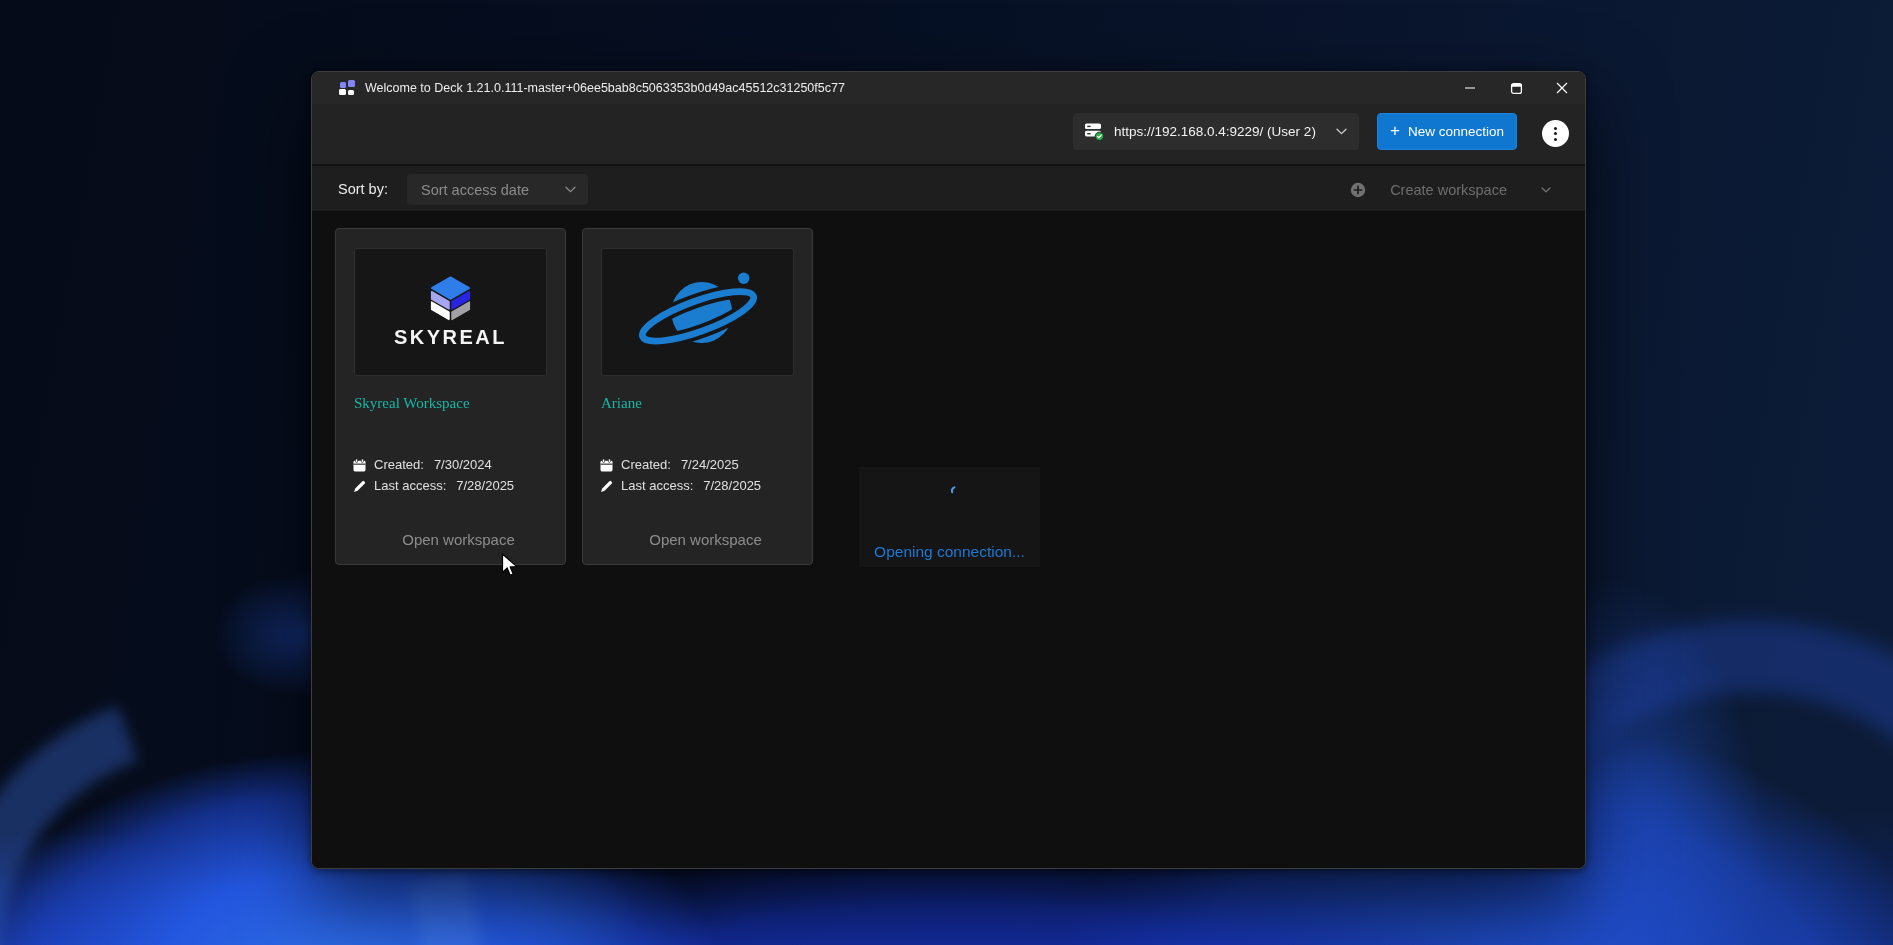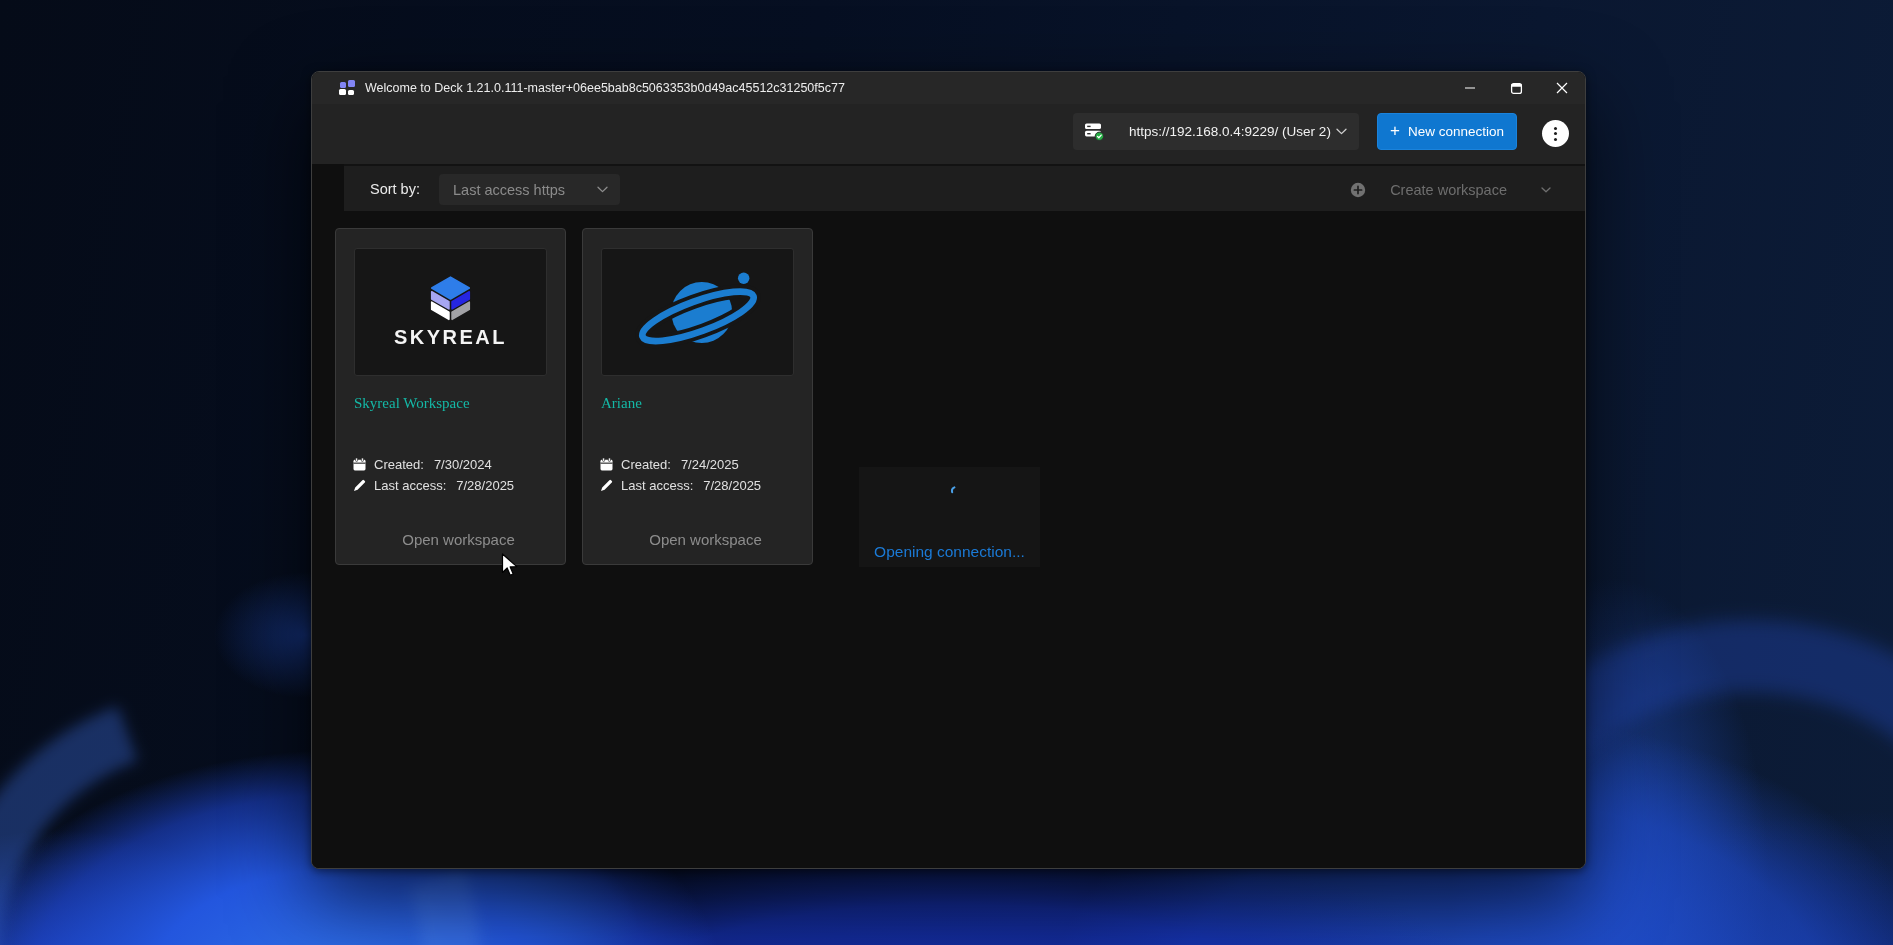--- a/index.html
+++ b/index.html
@@ -56,54 +56,54 @@
     background:#1b1b1b; border:1px solid #383838; border-bottom-color:#7a7a7a; border-radius:4px;
     display:flex; align-items:center; }
   .searchwrap input { flex:1; background:transparent; border:0; outline:none; color:#e6e6e6;
     font-size:15px; padding:0 10px 0 14px; font-family:inherit; }
   .searchwrap input::placeholder { color:#c9c9c9; font-style:italic; }
   .searchicon { margin-right:12px; display:flex; }
 
   .connselect { position:absolute; left:761px; top:9px; width:286px; height:37px;
     background:#2d2d2d; border-radius:4px; display:flex; align-items:center; cursor:default; }
   .servericon { margin:0 9px 0 11px; position:relative; display:flex; }
-  .connval { color:#f2f2f2; font-size:13.5px; white-space:nowrap;margin-left:15px; }
+  .connval { color:#f2f2f2; font-size:13.5px; white-space:nowrap; }
   .connchev { margin-left:auto; margin-right:12px; display:flex; }
 
   .newconn { position:absolute; left:1065px; top:9px; width:140px; height:37px;
     background:#0f77d0; border:1px solid #1a83dc; border-radius:4px; color:#fff;
     display:flex; align-items:center; justify-content:center; gap:8px; font-size:13.5px; font-family:inherit; cursor:default; }
   .newconn .plus { font-size:17px; font-weight:400; line-height:1; margin-top:-2px; }
 
   .kebab { position:absolute; left:1230px; top:16px; width:27px; height:27px; border-radius:50%;
     background:#ffffff; border:0; display:flex; flex-direction:column; align-items:center; justify-content:center; gap:2.5px; cursor:default; }
   .kebab i { width:3px; height:3px; border-radius:50%; background:#1c1c1c; }
 
   
   .sortbar { height:47px; flex:0 0 47px; background:#1e1e1e; border-top:2px solid #121212;
-    display:flex; align-items:center; position:relative;margin-left:32px; }
+    display:flex; align-items:center; position:relative; }
   .sortlabel { color:#ececec; font-size:14.5px; margin-left:26px; }
   .sortselect { position:absolute; left:95px; top:8px; width:181px; height:31px; background:#282828;
     border-radius:4px; display:flex; align-items:center; cursor:default; }
   .sortselect span { color:#8b8b8b; font-size:14.5px; margin-left:14px; }
   .sortselect svg { margin-left:auto; margin-right:12px; }
   .createws { position:absolute; right:34px; top:0; height:47px; display:flex; align-items:center; gap:24px; cursor:default; }
   .createws span { color:#6e6e6e; font-size:14.5px; }
   .createws .chev { margin-left:10px; display:flex; }
 
   
   .content { flex:1; background:#0f0f0f; position:relative; }
   .card { position:absolute; top:17px; width:231px; height:337px; background:#242424;
     border:1px solid #3a3a3a; border-radius:4px; }
   .card.c1 { left:23px; } .card.c2 { left:270px; }
   .tile { position:absolute; left:18px; top:19px; width:193px; height:128px; background:#161616;
     border:1px solid #2e2e2e; border-radius:3px; display:flex; flex-direction:column; align-items:center; justify-content:center; }
   .skyreal-text { color:#f4f4f4; font-size:20px; font-weight:bold; letter-spacing:2.5px; margin-top:4px; }
   .cardname { position:absolute; left:18px; top:166px; color:#14b8a6; font-size:15px;font-family:Liberation Serif, serif; }
-  .meta { position:absolute; left:17px; display:flex; align-items:center; gap:8px; color:#e0e0e0; font-size:13px; }
+  .meta { position:absolute; left:17px; display:flex; align-items:flex-end; gap:8px; color:#e0e0e0; font-size:13px; }
   .meta.m1 { top:228px; } .meta.m2 { top:249px; }
   .meta .val { margin-left:2px; }
   .openws { position:absolute; left:16px; right:0; bottom:13px; height:24px; text-align:center;
     color:#8d8d8d; font-size:15px; background:transparent; border:0; font-family:inherit; cursor:default; }
 
   .ghost { position:absolute; left:547px; top:256px; width:181px; height:100px; background:#151515; }
   .ghost .spin { position:absolute; left:92px; top:13px; }
   .ghost .openinglbl { position:absolute; left:0; right:0; bottom:6px; text-align:center; color:#1b7ad6; font-size:15.5px; }
 
   .cursor { position:absolute; left:501px; top:553px; z-index:50; pointer-events:none; }
@@ -174,21 +174,21 @@
     <button class="kebab">
       <i></i>
         <i></i>
         <i></i>
     </button>
   </div>
 
   <div class="sortbar">
     <span class="sortlabel">Sort by:</span>
     <div class="sortselect">
-      <span>Last access https</span>
+      <span>Sort access date</span>
       <svg width="11" height="7" viewBox="0 0 11 7">
           <path d="M1 1.2 L5.5 5.6 L10 1.2" fill="none" stroke="#8d8d8d" stroke-width="1.3" stroke-linecap="round" stroke-linejoin="round"></path>
         </svg>
     </div>
     <div class="createws">
       <svg width="16" height="16" viewBox="0 0 16 16">
         <circle cx="8" cy="8" r="7.2" fill="#717171"></circle>
         <path d="M8 4.4 v7.2 M4.4 8 h7.2" stroke="#1e1e1e" stroke-width="1.7" stroke-linecap="round"></path>
       </svg>
       <span>Create workspace</span>

